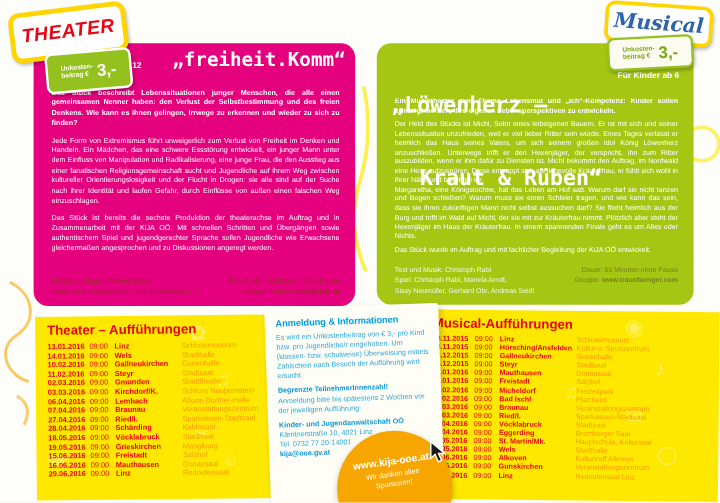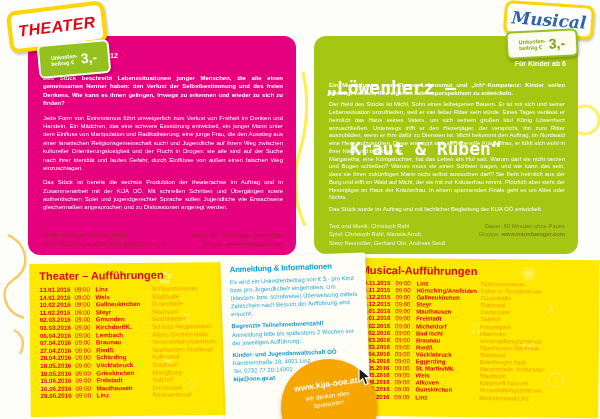--- a/index.html
+++ b/index.html
@@ -88,20 +88,21 @@
     <path d="M8,235 C28,245 32,268 13,280 C-2,290 4,312 24,318" stroke="#F7A600" stroke-width="2.5" fill="none" opacity="0.6"></path>
     <path d="M14,330 q14,8 6,24" stroke="#F7A600" stroke-width="2.5" fill="none" opacity="0.55"></path>
     <path d="M303,72 q9,42 -4,82 q-10,36 6,72" stroke="#FFE800" stroke-width="3" fill="none" opacity="0.7"></path>
     <path d="M228,410 q32,12 62,2" stroke="#FFE800" stroke-width="3" fill="none" opacity="0.8"></path>
     <circle cx="585" cy="120" r="14" stroke="#FFE800" stroke-width="3" fill="none" opacity="0.6"></circle>
     <circle cx="346" cy="412" r="9" stroke="#FFE800" stroke-width="3" fill="none" opacity="0.7"></circle>
   </svg>
 
   <div class="card card-pink">
     <div class="audience pink-audience">Für Jugendliche ab 12</div>
+    <div class="show-title pink-title">„freiheit.Komm“</div>
     <div class="card-body pink-body">
       <p class="b">Das Stück beschreibt Lebenssituationen junger Menschen, die alle einen gemeinsamen Nenner haben: den Verlust der Selbstbestimmung und des freien Denkens. Wie kann es ihnen gelingen, Irrwege zu erkennen und wieder zu sich zu finden?</p>
       <p>Jede Form von Extremismus führt unweigerlich zum Verlust von Freiheit im Denken und Handeln. Ein Mädchen, das eine schwere Essstörung entwickelt, ein junger Mann unter dem Einfluss von Manipulation und Radikalisierung, eine junge Frau, die den Ausstieg aus einer fanatischen Religionsgemeinschaft sucht und Jugendliche auf ihrem Weg zwischen kultureller Orientierungslosigkeit und der Flucht in Drogen: sie alle sind auf der Suche nach ihrer Identität und laufen Gefahr, durch Einflüsse von außen einen falschen Weg einzuschlagen.</p>
       <p>Das Stück ist bereits die sechste Produktion der theaterachse im Auftrag und in Zusammenarbeit mit der KiJA OÖ. Mit schnellen Schritten und Übergängen sowie authentischem Spiel und jugendgerechter Sprache sollen Jugendliche wie Erwachsene gleichermaßen angesprochen und zu Diskussionen angeregt werden.</p>
     </div>
     <div class="credits pink-credits">
       <div class="l">
         <div>Stück und Regie: Mathias Schuh</div>
         <div>Spiel: Anna Paumgartner, Bina Blumencron u. a.</div>
       </div>

